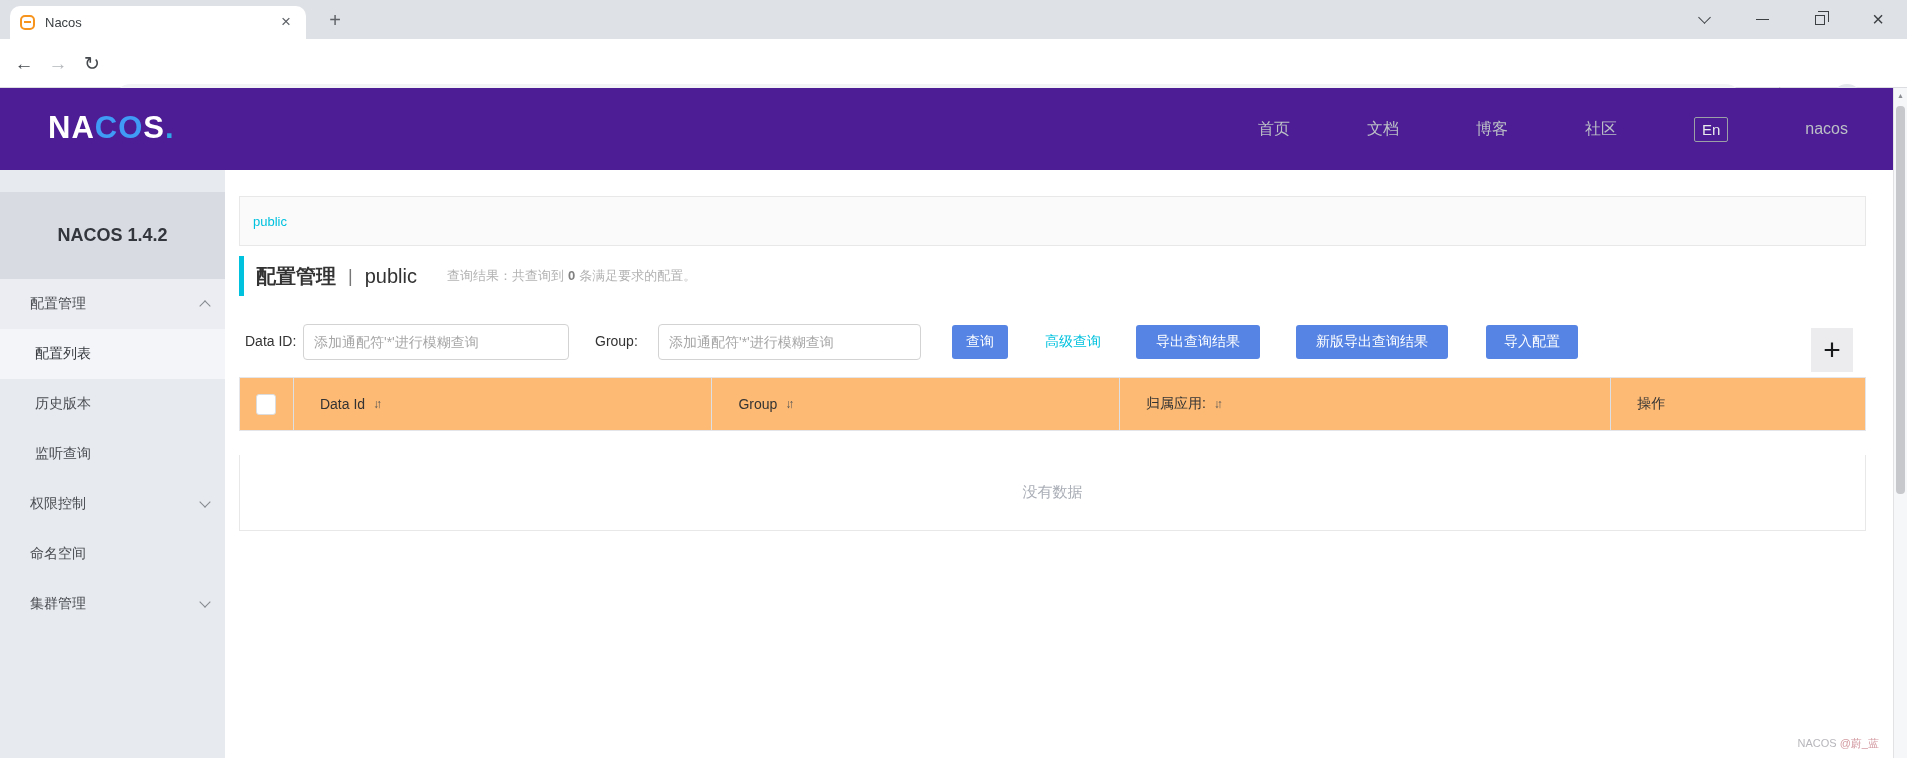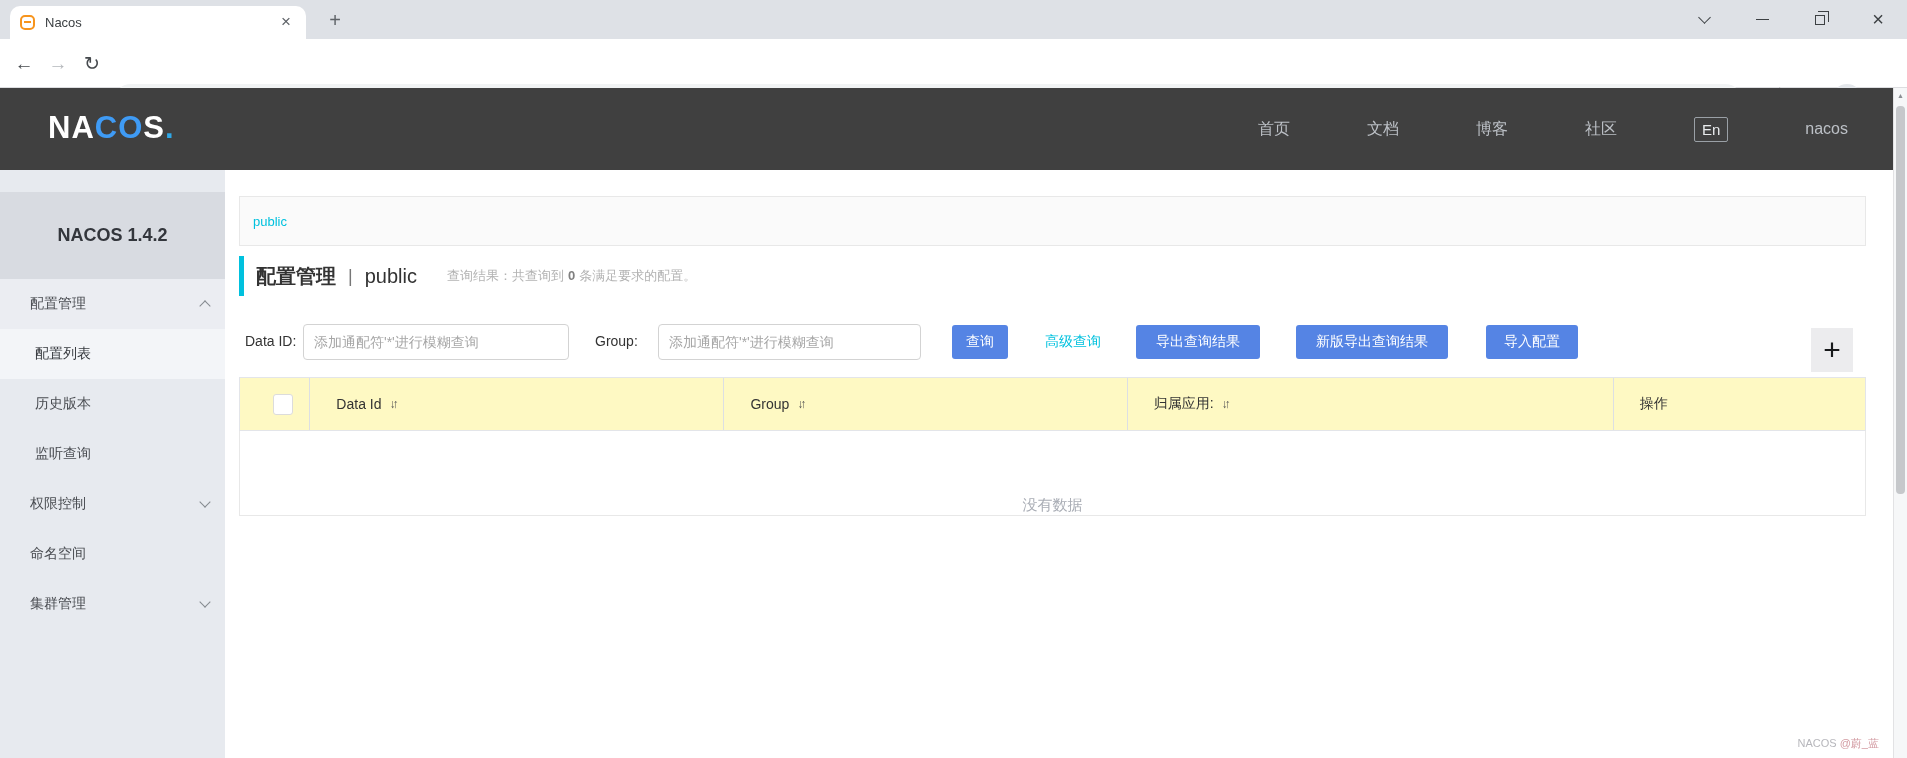--- a/index.html
+++ b/index.html
@@ -36,21 +36,21 @@
   .urltext .rest { color:#5f6368; }
   .pill-icons { display:flex; align-items:center; gap:22px; margin-left:10px; }
   .star { font-size:19px; color:#5f6368; }
   .bar-icons { position:absolute; right:8px; top:45px; display:flex; align-items:center; gap:12px; }
   .panel-ic { width:17px; height:15px; border:2px solid #4a4e53; border-radius:3px; position:relative; }
   .panel-ic::after { content:""; position:absolute; right:0; top:0; width:5px; height:11px; background:#4a4e53; }
   .avatar { width:30px; height:30px; border-radius:50%; overflow:hidden; background:#e4e7eb; }
   .dots { font-size:17px; color:#5f6368; padding:0 4px; }
 
   
-  .nheader { position:absolute; top:88px; left:0; width:1907px; height:91px; background:#404040; }
+  .nheader { position:absolute; top:88px; left:0; width:1907px; height:91px; background:#4c1d95; }
   .nlogo { position:absolute; left:48px; top:22px; font-size:31px; font-weight:bold; letter-spacing:1px; color:#fff; }
   .nlogo .co { color:#3f9bf5; }
   .nlogo .dot { color:#2fa8e8; }
   .nnav { position:absolute; right:59px; top:0; height:82px; display:flex; align-items:center; gap:77px; }
   .nnav-item { color:#bcc0c6; font-size:16px; }
   .lang-box { color:#e8eaec; font-size:15px; border:1px solid #9aa0a6; padding:3px 7px; border-radius:2px; }
 
   
   .sidebar { position:absolute; top:170px; left:0; width:225px; height:588px; background:#e7eaef; }
   .sb-version { height:87px; background:#d8dbe1; display:flex; align-items:center; justify-content:center;
@@ -81,26 +81,26 @@
   .f-input { position:absolute; top:2px; height:36px; border:1px solid #d3d3d3; border-radius:4px; padding:0 10px;
              font-size:14px; color:#333; background:#fff; font-family:inherit; }
   .f-input::placeholder { color:#a6a6a6; }
   .btn { position:absolute; top:3px; height:34px; background:#5584e4; color:#fff; border:none; border-radius:3px;
          font-size:14px; text-align:center; font-family:inherit; }
   .adv-link { position:absolute; top:11px; font-size:14px; color:#00c1de; }
   .plusbtn { position:absolute; left:1586px; top:6px; width:42px; height:44px; background:#ececee; color:#18191b;
              font-size:30px; font-weight:400; border:none; line-height:40px; text-align:center; }
 
   .table { position:absolute; left:14px; top:207px; width:1627px; }
-  .thead { display:flex; height:54px; background:#fef9c3; border:1px solid #e3e5e9;padding-left:17px; }
+  .thead { display:flex; height:54px; background:#fdba74; border:1px solid #e3e5e9; }
   .th { display:flex; align-items:center; font-size:14px; color:#333; border-left:1px solid #dcdfe3; padding-left:26px; }
   .th:first-child { border-left:none; justify-content:center; padding-left:0; }
   .sort-ic { margin-left:8px; font-size:12px; color:#555; letter-spacing:-3px; }
   .checkbox { width:20px; height:21px; background:#fff; border:1px solid #dcdcdc; border-radius:3px; }
-  .tbody { height:85px; border:1px solid #e8e8e8; border-top:none; display:flex; align-items:flex-end; justify-content:center; }
+  .tbody { height:76px; border:1px solid #e8e8e8; border-top:none; display:flex; align-items:center; justify-content:center;margin-top:24px; }
   .empty { font-size:15px; color:#a9adb5; }
 
   .watermark { position:absolute; right:28px; top:566px; font-size:11px; color:#b7b7bc; }
   .watermark .wuser { color:#d39ba2; }
 
   
   .scrollbar { position:absolute; right:0; top:88px; width:14px; height:670px; background:#f6f7f8; border-left:1px solid #e2e2e4; }
   .scroll-up { position:absolute; top:4px; left:0; width:13px; text-align:center; font-size:7px; color:#8b8e93; }
   .scroll-thumb { position:absolute; top:18px; left:2px; width:9px; height:388px; background:#c6c8cb; border-radius:4px; }
 </style>

